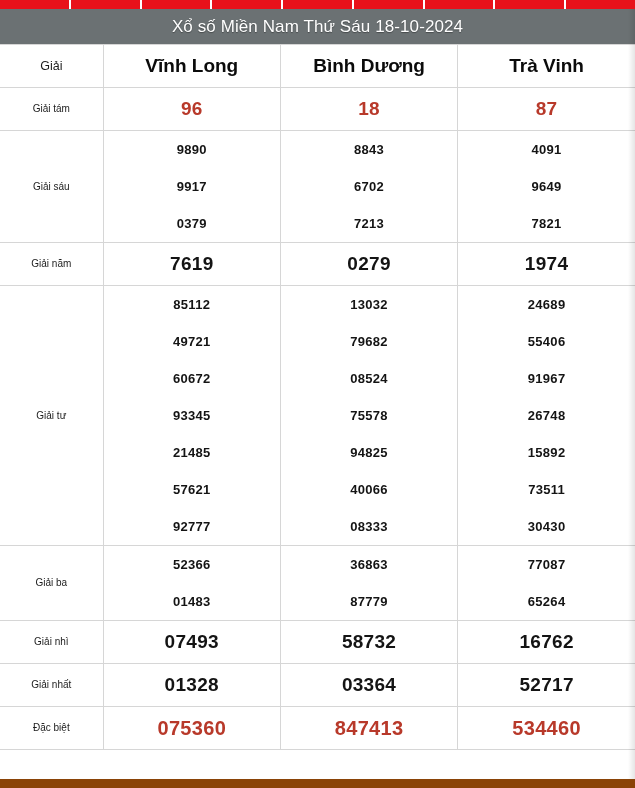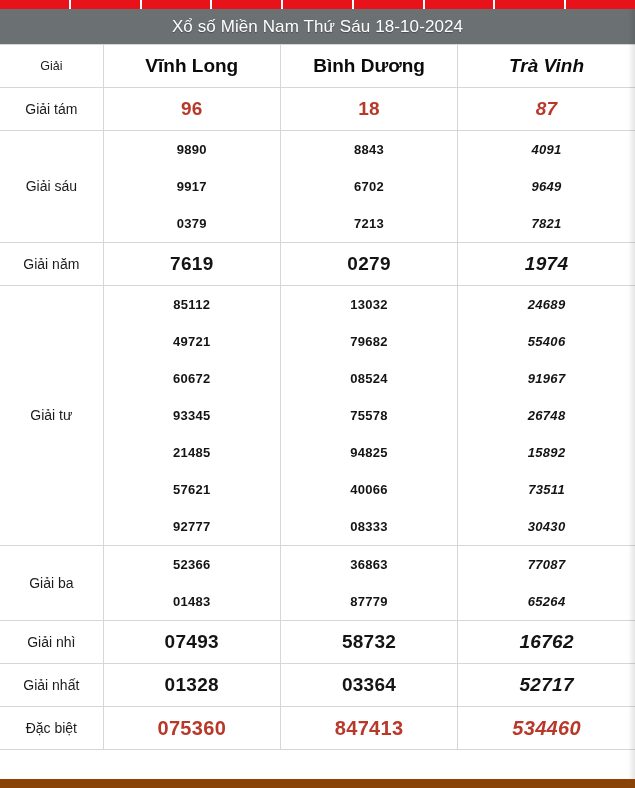--- a/index.html
+++ b/index.html
@@ -74,26 +74,25 @@
     text-align: center;
     vertical-align: middle;
     background: #ffffff;
     padding: 0;
   }
   .result-table tr td:first-child {
     border-left: none;
   }
   .result-table tr td:last-child {
     border-right: none;
-    font-style: italic;
   }
 
   
   .lbl {
-    font-size: 14px;
+    font-size: 10px;
     color: #1c1c1c;
     font-weight: normal;
     line-height: 1.2;
   }
   .lbl-head {
     font-size: 12.5px;
     color: #1c1c1c;
   }
 
   

